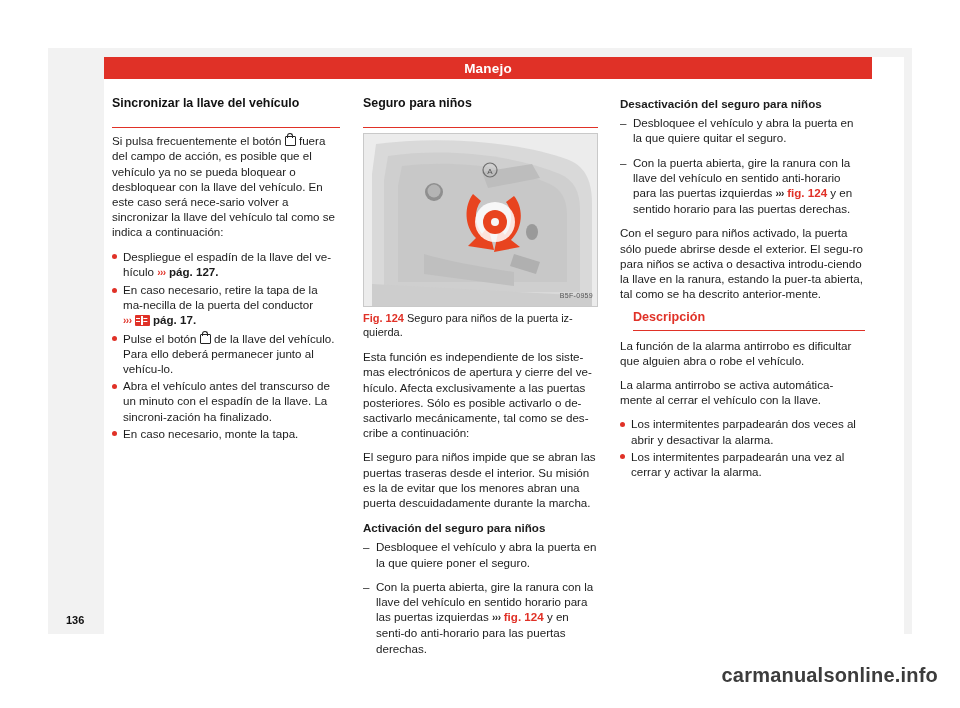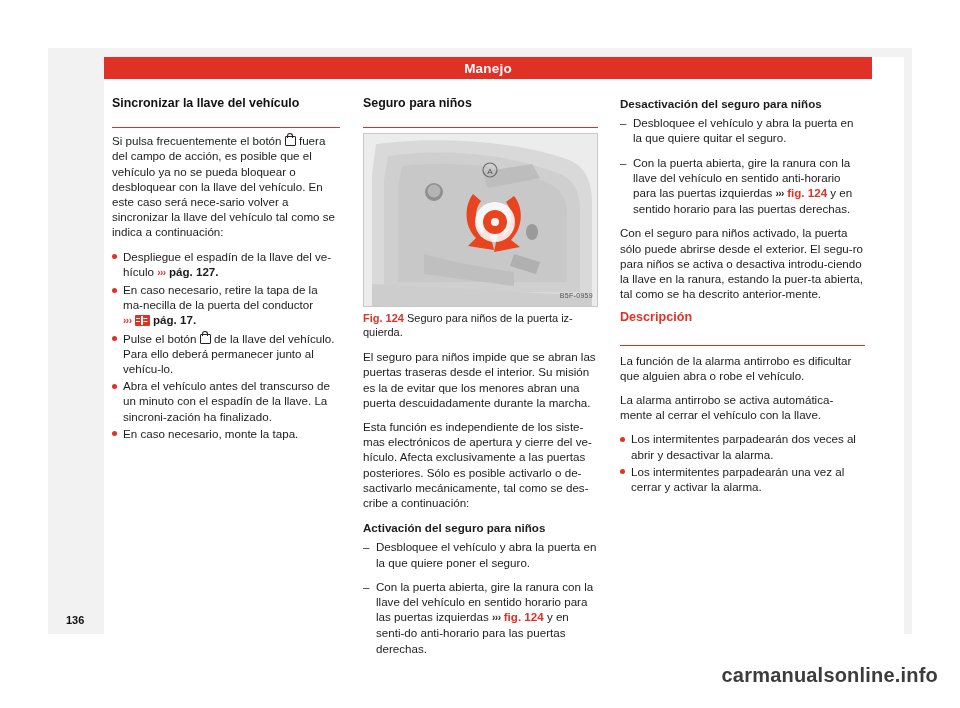--- a/index.html
+++ b/index.html
@@ -151,22 +151,22 @@
     color: #e03127;
     font-size: 17px;
     font-weight: bold;
     margin: 14px 0 8px 0;
   }
   .h3red {
     color: #e03127;
     font-size: 12.6px;
     font-weight: bold;
     border-bottom: 1.5px solid #e03127;
-    padding-bottom: 19px;
-    margin: 0 0 7px 0;
+    padding-bottom: 4px;
+    margin: 0 0 7px 13px;
   }
   .watermark {
     position: absolute;
     right: 22px;
     top: 664px;
     font-size: 20px;
     color: #4a4a4a;
     letter-spacing: 0.2px;
   }
   .watermark .wm-b { font-weight: bold; color: #3c3c3c; }
@@ -289,22 +289,22 @@
           <path d="M8 150 L228 162 L228 172 L8 172 Z" fill="#cdcdcd"></path>
         </svg>
         <div class="fig-code">B5F-0959</div>
       </div>
       <div class="fig-caption">
         <span class="fig-label">Fig. 124</span>
         <span>Seguro para niños de la puerta iz-quierda.</span>
       </div>
     </div>
 
+    <p>Esta función es independiente de los siste-mas electrónicos de apertura y cierre del ve-hículo. Afecta exclusivamente a las puertas posteriores. Sólo es posible activarlo o de-sactivarlo mecánicamente, tal como se des-cribe a continuación:</p>
     <p>El seguro para niños impide que se abran las puertas traseras desde el interior. Su misión es la de evitar que los menores abran una puerta descuidadamente durante la marcha.</p>
-    <p>Esta función es independiente de los siste-mas electrónicos de apertura y cierre del ve-hículo. Afecta exclusivamente a las puertas posteriores. Sólo es posible activarlo o de-sactivarlo mecánicamente, tal como se des-cribe a continuación:</p>
 
     <div class="subhead">Activación del seguro para niños</div>
 
     <div class="dashitem">
       <span>Desbloquee el vehículo y abra la puerta en la que quiere poner el seguro.</span>
     </div>
     <div class="dashitem">
       <span>Con la puerta abierta, gire la ranura con la llave del vehículo en sentido horario para las puertas izquierdas </span><span class="arrows bold">›››</span> <span class="red">fig. 124</span><span> y en senti-do anti-horario para las puertas derechas.</span>
     </div>
   </div>

